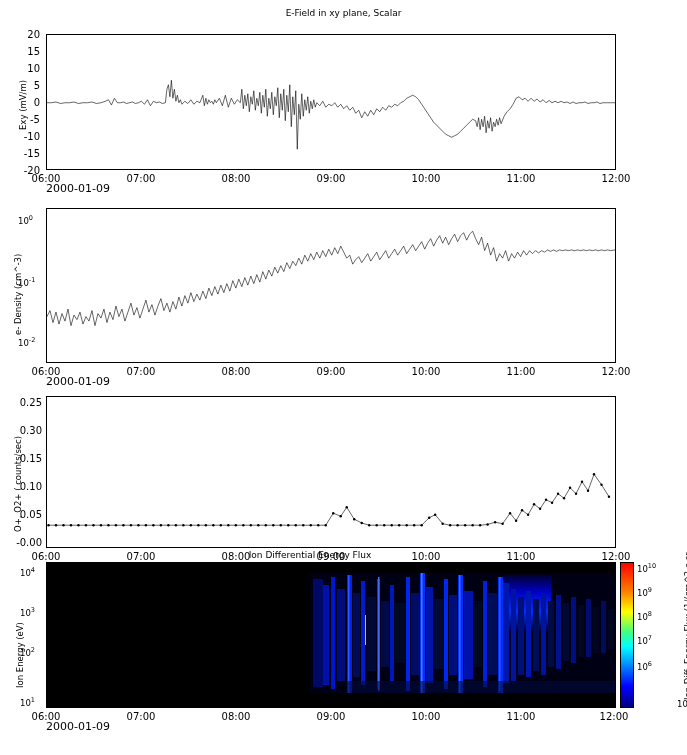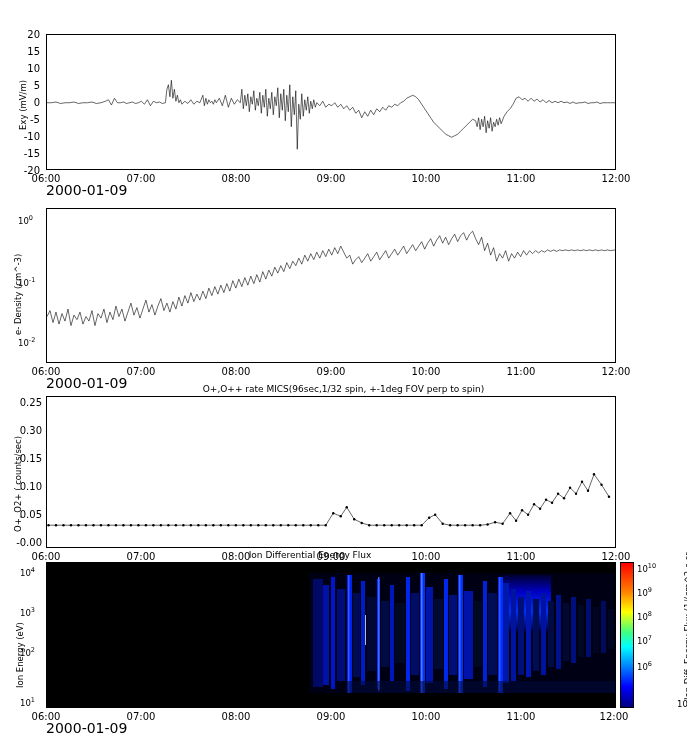--- a/index.html
+++ b/index.html
@@ -48,21 +48,21 @@
     transform: rotate(-90deg);
   }
   .xtick-label {
     position: absolute;
     font-size: 10px;
     white-space: nowrap;
     transform: translateX(-50%);
   }
   .date-label {
     position: absolute;
-    font-size: 14px;
+    font-size: 11px;
     white-space: nowrap;
   }
   .ytick-label {
     position: absolute;
     font-size: 10px;
     white-space: nowrap;
     text-align: right;
     transform: translateY(-50%);
   }
   .cb-label {
@@ -79,20 +79,21 @@
     transform: rotate(-90deg);
   }
   svg { display: block; }
 </style>
 </head>
 <body>
 
 <div class="page">
 
   <div class="panel" style="left:0;top:0;width:687px;height:190px;">
+    <div class="panel-title" style="left:0;top:8px;">E-Field in xy plane, Scalar</div>
 
     <div class="ylabel" style="left:18px;top:130px;">Exy (mV/m)</div>
 
     <div class="ytick-label" style="left:18px;top:34px;width:22px;">20</div>
     <div class="ytick-label" style="left:18px;top:51px;width:22px;">15</div>
     <div class="ytick-label" style="left:18px;top:68px;width:22px;">10</div>
     <div class="ytick-label" style="left:18px;top:85px;width:22px;">5</div>
     <div class="ytick-label" style="left:18px;top:102px;width:22px;">0</div>
     <div class="ytick-label" style="left:18px;top:119px;width:22px;">-5</div>
     <div class="ytick-label" style="left:18px;top:136px;width:22px;">-10</div>
@@ -182,21 +183,20 @@
     <div class="xtick-label" style="left: 141px; top: 176px;">07:00</div>
     <div class="xtick-label" style="left: 236px; top: 176px;">08:00</div>
     <div class="xtick-label" style="left: 331px; top: 176px;">09:00</div>
     <div class="xtick-label" style="left: 426px; top: 176px;">10:00</div>
     <div class="xtick-label" style="left: 521px; top: 176px;">11:00</div>
     <div class="xtick-label" style="left: 616px; top: 176px;">12:00</div>
     <div class="date-label" style="left:46px;top:185px;">2000-01-09</div>
   </div>
 
   <div class="panel" style="left:0;top:380px;width:687px;height:190px;">
-    <div class="panel-title" style="left:0;top:4px;">O+,O++ rate MICS(96sec,1/32 spin, +-1deg FOV perp to spin)</div>
 
     <div class="ylabel" style="left:13px;top:152px;">O+, O2+  ( counts/sec)</div>
 
     <div class="ytick-label" style="left:10px;top:22px;width:32px;">0.25</div>
     <div class="ytick-label" style="left:10px;top:50px;width:32px;">0.30</div>
     <div class="ytick-label" style="left:10px;top:78px;width:32px;">0.15</div>
     <div class="ytick-label" style="left:10px;top:106px;width:32px;">0.10</div>
     <div class="ytick-label" style="left:10px;top:134px;width:32px;">0.05</div>
     <div class="ytick-label" style="left:10px;top:162px;width:32px;">-0.00</div>
 

